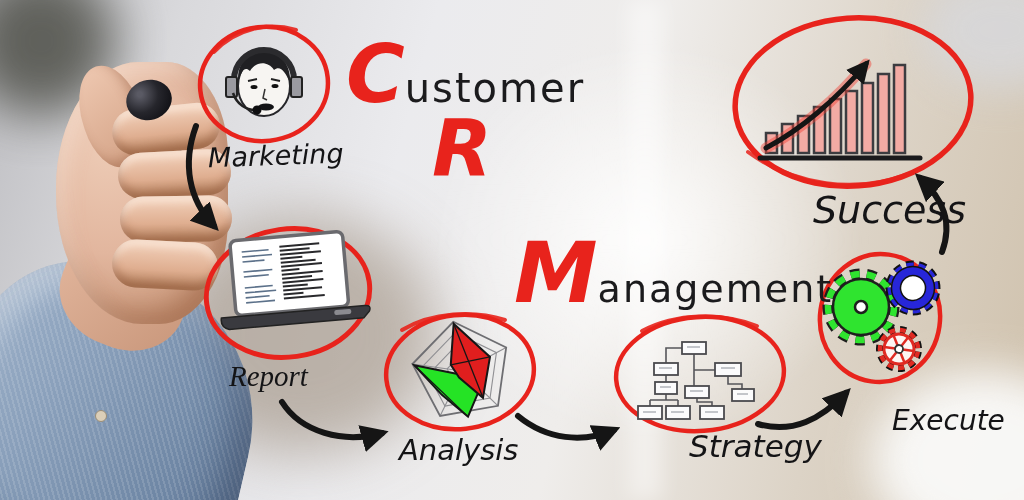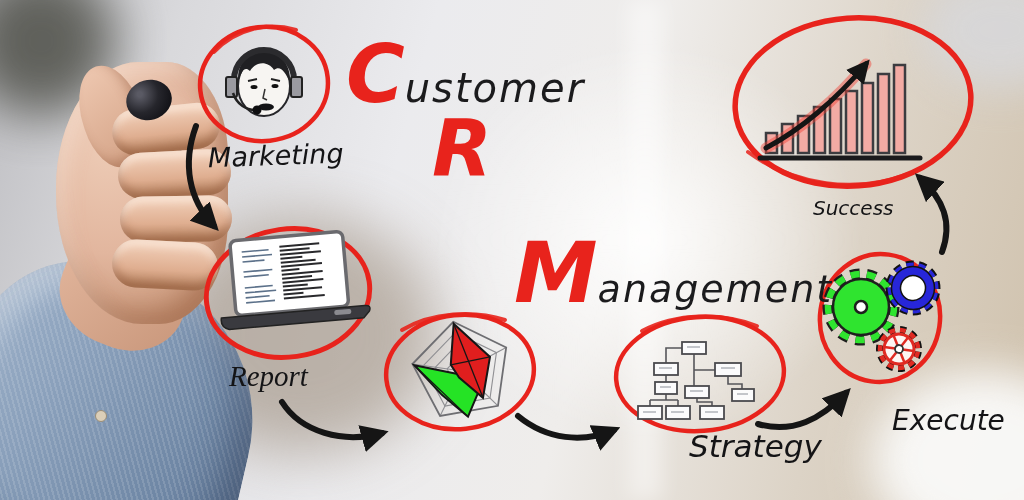--- a/index.html
+++ b/index.html
@@ -46,21 +46,21 @@
   .marker-body{left:148px;top:108px;width:30px;height:50px;z-index:6;background:#16161a;border-radius:10px;transform:rotate(-22deg);}
   .marker-cap{left:126px;top:80px;width:46px;height:40px;z-index:8;border-radius:50%;transform:rotate(-16deg);
     background:radial-gradient(circle at 34% 30%,#5a5a64 6%,#26262c 45%,#0c0c10 90%);}
 
   
   svg.overlay{position:absolute;left:0;top:0;z-index:10;}
 
   
   .tline{position:absolute;z-index:11;display:flex;align-items:baseline;white-space:nowrap;}
   .tline .initial{font-style:italic;font-weight:bold;color:#e8231c;line-height:.9;letter-spacing:0;}
-  .tline .rest{font-style:italic;color:#1b1b1d;letter-spacing:2px;line-height:1;margin-top:48px;}
+  .tline .rest{color:#1b1b1d;letter-spacing:2px;line-height:1;margin-top:48px;}
   .t1 .initial{font-size:80px;} .t1 .rest{font-size:40px;}
   .t2 .initial{font-size:78px;} .t2 .rest{font-size:38px;}
   .t3 .initial{font-size:84px;} .t3 .rest{font-size:38px;}
   .node-label{position:absolute;z-index:11;font-style:italic;color:#141416;white-space:nowrap;}
 </style>
 </head>
 <body>
 
 <div class="stage">
 
@@ -226,17 +226,18 @@
   <div class="tline t2" style="left:432px;top:114px;">
     <span class="initial">R</span>
   </div>
   <div class="tline t3" style="left:514px;top:222px;">
     <span class="initial">M</span>
       <span class="rest">anagement</span>
   </div>
 
   <div class="node-label" style="left:208px;top:140px;font-size:27px;transform:rotate(-2deg);">Marketing</div>
   <div class="node-label" style="left:229px;top:360px;font-size:29px;font-family:Liberation Serif, serif;">Report</div>
+  <div class="node-label" style="left:399px;top:433px;font-size:29px;">Analysis</div>
   <div class="node-label" style="left:689px;top:428px;font-size:31px;">Strategy</div>
   <div class="node-label" style="left:892px;top:404px;font-size:28px;">Execute</div>
-  <div class="node-label" style="left:813px;top:196px;font-size:20px;text-align:right;">Success</div>
+  <div class="node-label" style="left:813px;top:188px;font-size:38px;text-align:right;">Success</div>
 
 </div>
 
 </body></html>

